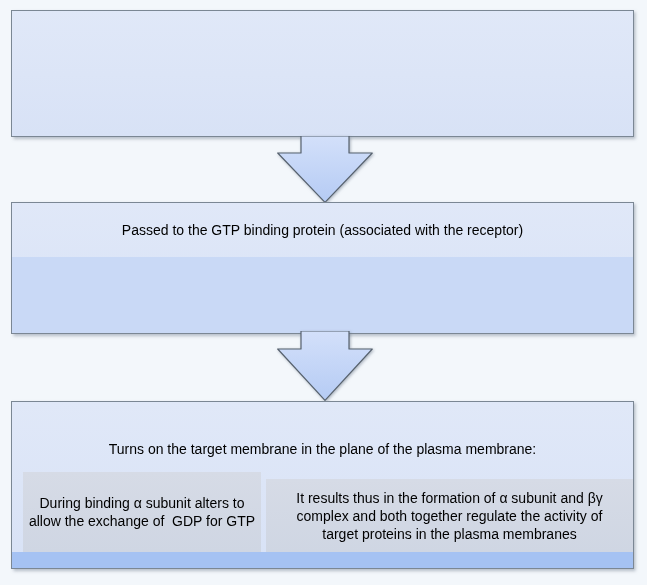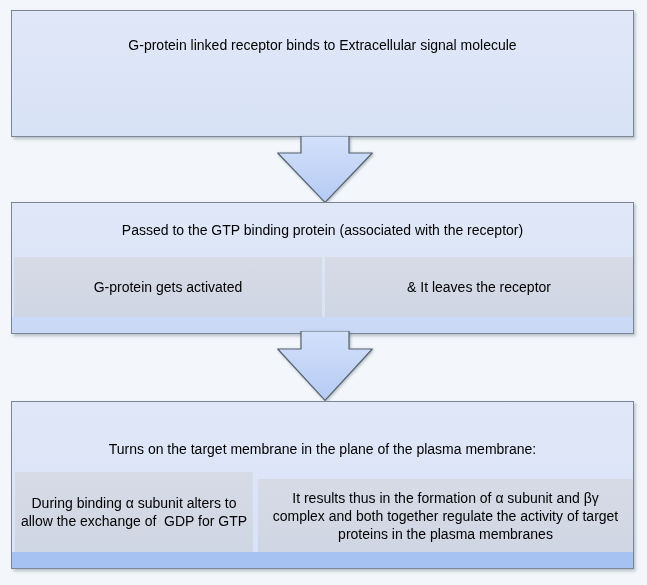--- a/index.html
+++ b/index.html
@@ -41,21 +41,21 @@
     display: flex; align-items: center; justify-content: center;
     text-align: center;
     font-size: 14px;
     flex: 1 1 auto;
   }
   .cells {
     display: flex;
     flex: 0 0 auto;
   }
   #box2 .cells { height: 60px; gap: 3px; padding-left: 2px; }
-  #box3 .cells { height: 80px; gap: 5px; padding-left: 3px; }
+  #box3 .cells { height: 80px; gap: 5px; padding-left: 11px; }
 
   .cell {
     background: linear-gradient(180deg, #d6dbe6 0%, #cfd6e3 100%);
     display: flex; align-items: center; justify-content: center;
     text-align: center;
     font-size: 14px;
     box-sizing: border-box;
   }
   #box2 .cell-left  { width: 308px; }
   #box2 .cell-right { flex: 1; }
@@ -71,39 +71,34 @@
     left: 277px;
     filter: drop-shadow(1.5px 1.5px 1.5px rgba(108,120,138,0.55));
   }
   #arrow1 { top: 136px; }
   #arrow2 { top: 331px; }
 </style>
 </head>
 <body>
 
 <div class="box" id="box1">
-  <div class="hdr">G-protein linked receptor binds to Extracellular signal molecule</div>
 </div>
 
 <svg id="arrow1" class="down-arrow" width="96" height="67" viewBox="0 0 96 67">
   <defs>
     <linearGradient id="agrad" x1="0" y1="0" x2="0" y2="1">
       <stop offset="0" stop-color="#d3e0fa"></stop>
       <stop offset="1" stop-color="#b5cbf4"></stop>
     </linearGradient>
   </defs>
   <polygon points="24,0 72,0 72,17 95.3,17 48,66.3 0.7,17 24,17" fill="url(#agrad)" stroke="#57626e" stroke-width="1.2" stroke-linejoin="round"></polygon>
 </svg>
 
 <div class="box" id="box2">
   <div class="hdr">Passed to the GTP binding protein (associated with the receptor)</div>
-  <div class="cells">
-    <div class="cell cell-left">G-protein gets activated</div>
-    <div class="cell cell-right">&amp; It leaves the receptor</div>
-  </div>
   <div class="ftr"></div>
 </div>
 
 <svg id="arrow2" class="down-arrow" width="96" height="70" viewBox="0 0 96 70">
   <polygon points="24,0 72,0 72,18 95.3,18 48,69.3 0.7,18 24,18" fill="url(#agrad)" stroke="#57626e" stroke-width="1.2" stroke-linejoin="round"></polygon>
 </svg>
 
 <div class="box" id="box3">
   <div class="hdr">Turns on the target membrane in the plane of the plasma membrane:</div>
   <div class="cells">

